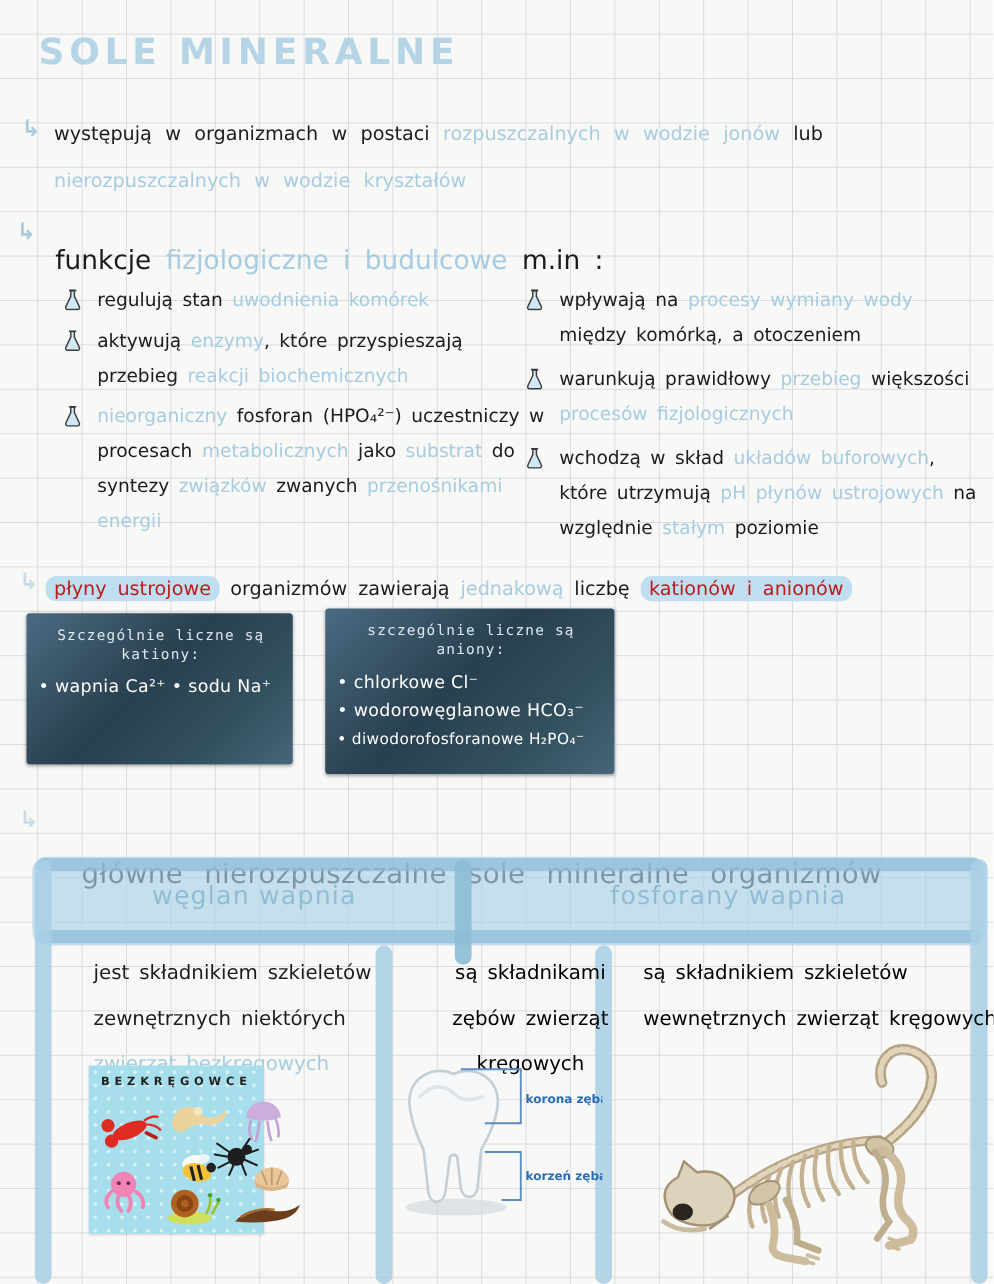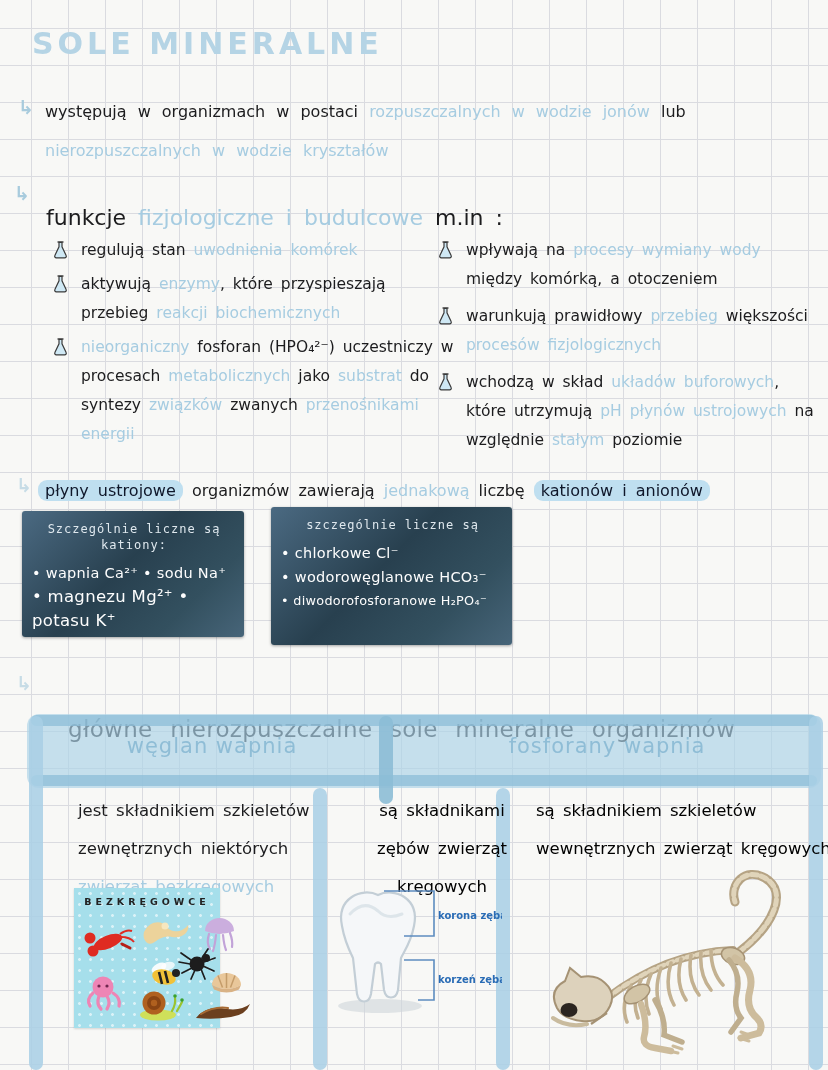--- a/index.html
+++ b/index.html
@@ -5,21 +5,21 @@
   html,body{margin:0;padding:0;}
   body{width:828px;height:1070px;font-family:"DejaVu Sans",sans-serif;}
   .page{position:relative;width:828px;height:1070px;overflow:hidden;
     background-color:#f8f8f6;
     background-image:linear-gradient(#dadbe0 1px,transparent 1px),
                      linear-gradient(90deg,#dadbe0 1px,transparent 1px);
     background-size:37px 37px;background-position:-6px -9px;}
   .seg{white-space:pre-wrap;}
   .seg-k{color:#1c1c1e;}
   .seg-b{color:#a6cce1;}
-  .seg-hl{background:#bfdff0;border-radius:9px;padding:1px 7px;color:#0f172a;}
+  .seg-hl{background:#bfdff0;border-radius:9px;padding:1px 7px;color:#b91c1c;}
   .abs{position:absolute;}
   .title{left:32px;top:26px;font-size:30px;letter-spacing:4px;color:#b5d4e5;font-weight:bold;}
   .arrow{color:#a8cbdd;font-size:19px;font-weight:bold;}
   .textline{font-size:16px;line-height:39px;word-spacing:6px;}
   .funkline{font-size:22px;word-spacing:5px;margin-top:23px;}
   .funclist{display:flex;flex-direction:column;gap:5px;}
   .funcitem{position:relative;padding-left:28px;font-size:15.5px;line-height:29px;word-spacing:3px;}
   .flask{position:absolute;left:0;top:4px;}
   .fluidline{font-size:16px;line-height:30px;word-spacing:4px;}
   .board{background:linear-gradient(135deg,#4b6a82 0%,#28404f 45%,#33505f 75%,#476579 100%);
@@ -117,26 +117,26 @@
 
   <div class="abs arrow" style="left:16px;top:474px;opacity:.6;">↳</div>
   <div class="abs fluidline" style="left:38px;top:476px;width:740px;"><span class="seg seg-hl">płyny ustrojowe</span><span class="seg seg-k"> organizmów zawierają </span><span class="seg seg-b">jednakową</span><span class="seg seg-k"> liczbę </span><span class="seg seg-hl">kationów i anionów</span></div>
 
   <div class="abs board" style="left:22px;top:511px;width:222px;height:126px;">
     <div class="board-title">
       <div>Szczególnie liczne są</div>
       <div>kationy:</div>
     </div>
     <div class="board-line">• wapnia Ca²⁺   • sodu Na⁺</div>
-    <div class="board-line big">• magnezu Mg²⁺ • potasu K⁺</div>
   </div>
 
   <div class="abs board" style="left:271px;top:507px;width:241px;height:138px;">
     <div class="board-title">
       <div>szczególnie liczne są</div>
+      <div>aniony:</div>
     </div>
     <div class="board-line">• chlorkowe Cl⁻</div>
     <div class="board-line">• wodorowęglanowe HCO₃⁻</div>
     <div class="board-line small">• diwodorofosforanowe H₂PO₄⁻</div>
   </div>
 
   <div class="abs arrow" style="left:16px;top:672px;opacity:.6;">↳</div>
   <div class="abs mainheading" style="left:68px;top:672px;width:730px;margin-top:44px;">główne nierozpuszczalne sole mineralne organizmów</div>
 
   <div class="abs band" style="left:27px;top:714px;width:794px;height:74px;">

